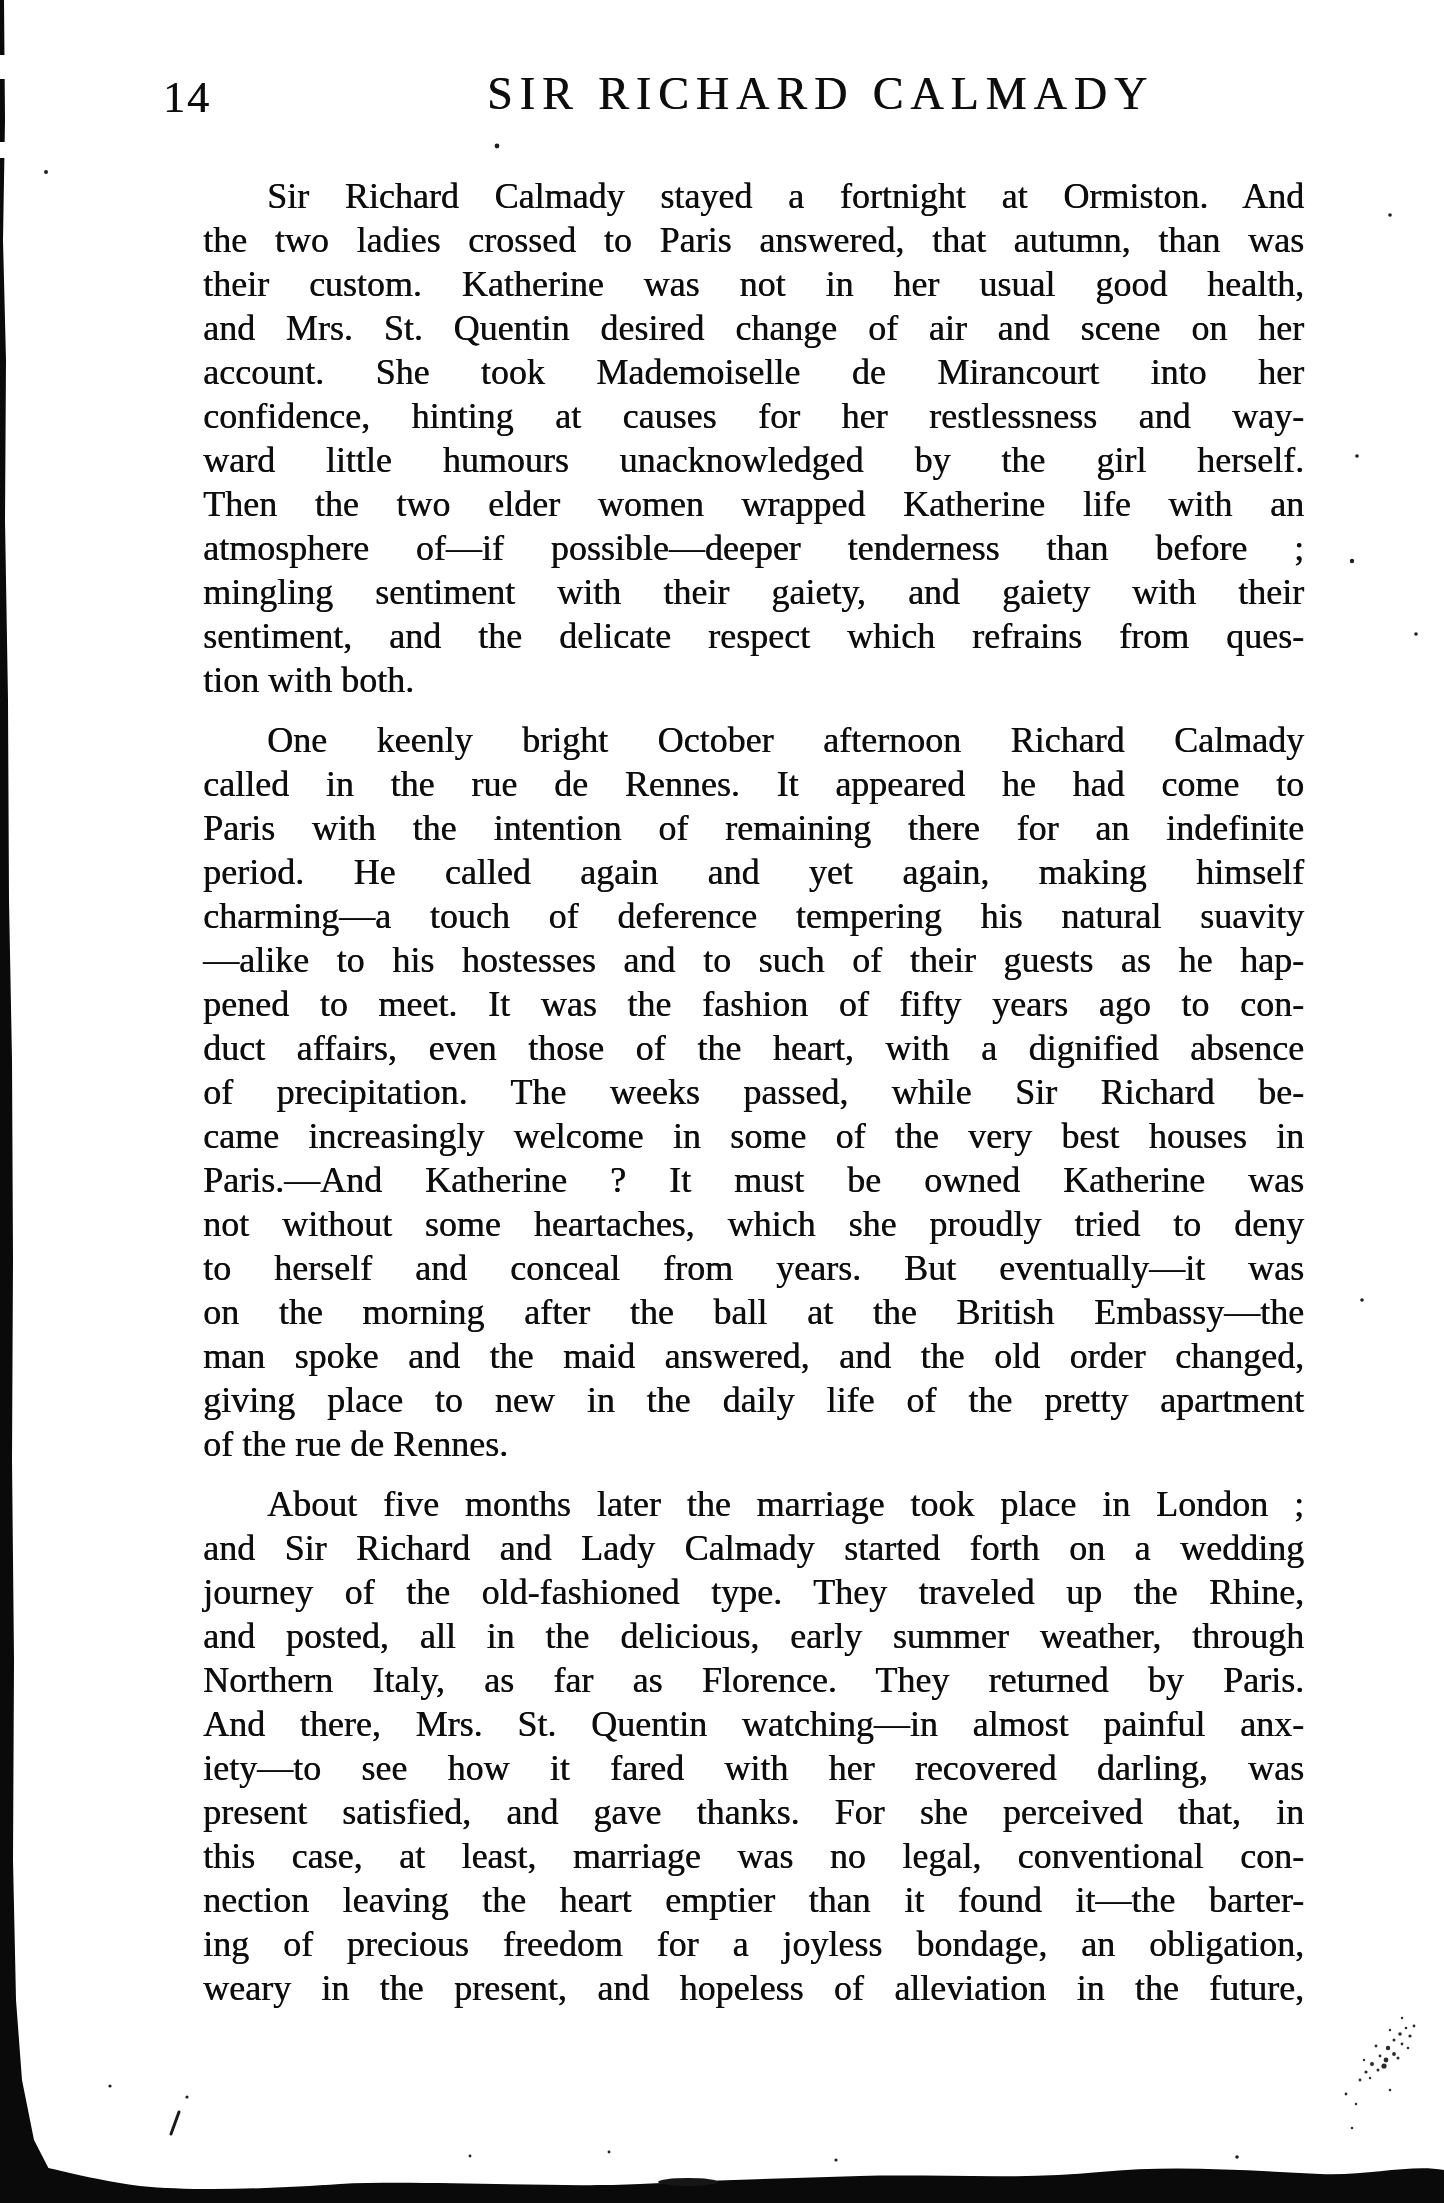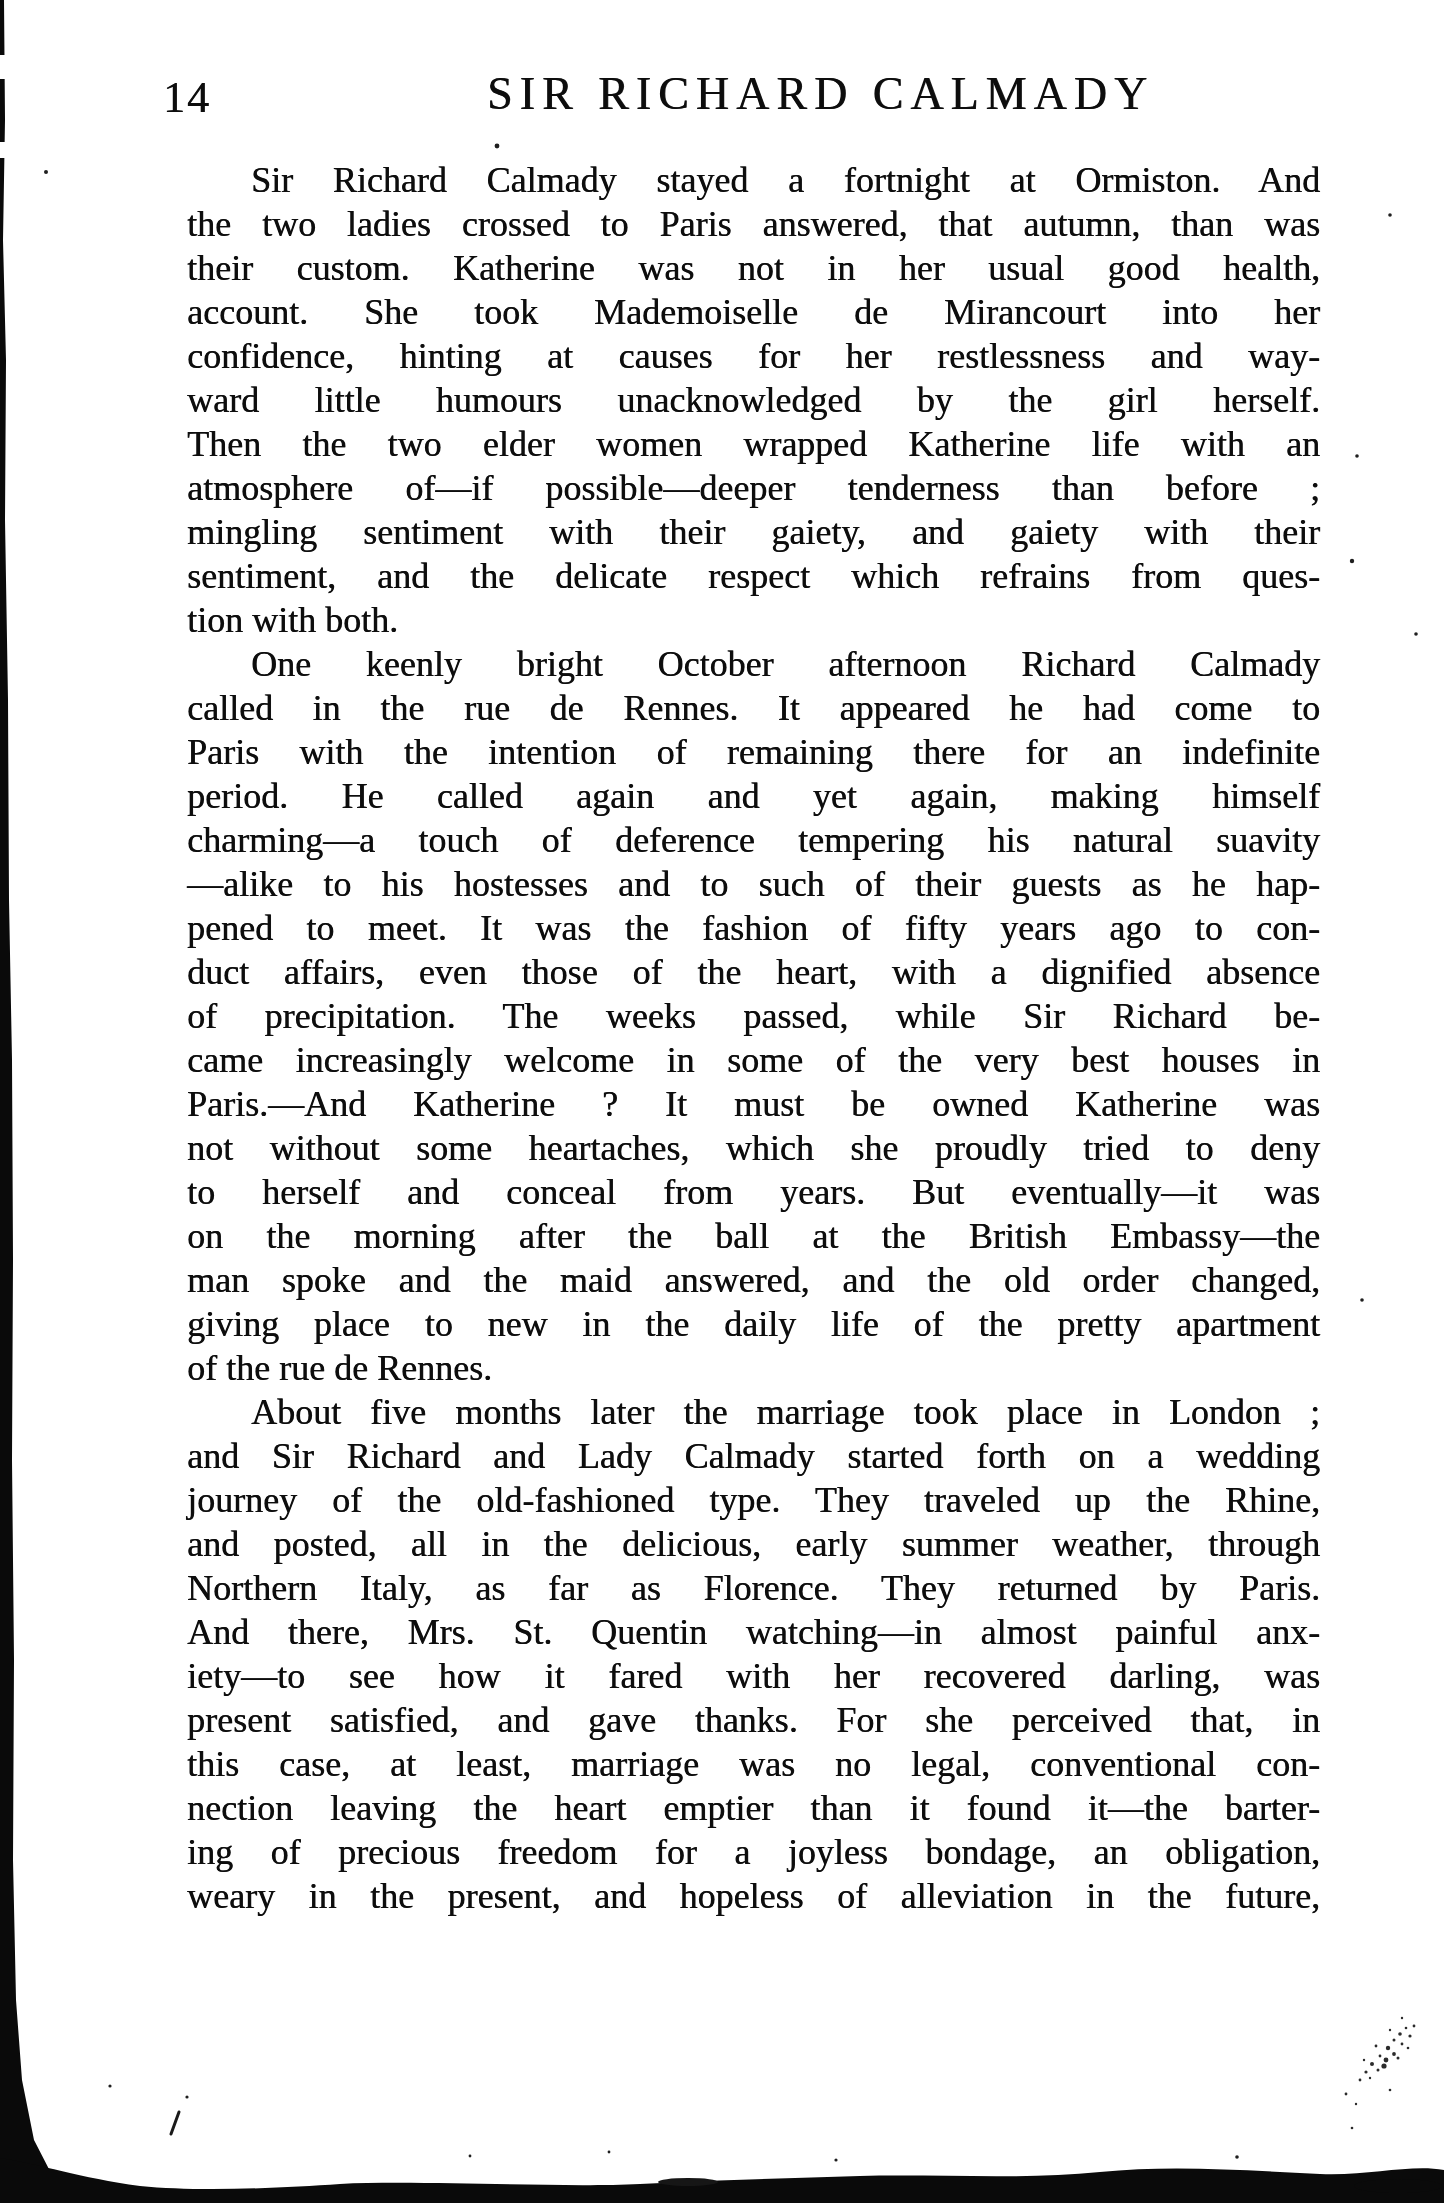--- a/index.html
+++ b/index.html
@@ -22,21 +22,21 @@
   .page-title {
     position:absolute; left:470px; top:70px;
     font-size:46px; line-height:48px;
     letter-spacing:7px; white-space:nowrap;
     text-shadow:0.6px 0.4px 0 rgba(0,0,0,0.85);
     margin-left:17px;
   }
   .page-body {
     position:absolute; left:187px; top:158px; width:1133px;
   }
-  .paragraph { margin:0; }
+  .paragraph { margin:16px; }
   .line {
     font-size:36px;
     line-height:44px; height:44px;
     text-align:justify; text-align-last:justify;
     text-justify:inter-word;
     text-shadow:0.5px 0.3px 0 rgba(0,0,0,0.9);
     white-space:nowrap;
   }
   .line.short { text-align-last:left; }
   .line.indent { padding-left:64px; }
@@ -48,20 +48,21 @@
 
   <div class="page-number">14</div>
 
   <div class="page-title">SIR RICHARD CALMADY</div>
 
   <div class="page-body">
       <div class="paragraph">
         <div class="line indent">Sir Richard Calmady stayed a fortnight at Ormiston. And</div>
         <div class="line">the two ladies crossed to Paris answered, that autumn, than was</div>
         <div class="line">their custom. Katherine was not in her usual good health,</div>
+        <div class="line">and Mrs. St. Quentin desired change of air and scene on her</div>
         <div class="line">account. She took Mademoiselle de Mirancourt into her</div>
         <div class="line">confidence, hinting at causes for her restlessness and way-</div>
         <div class="line">ward little humours unacknowledged by the girl herself.</div>
         <div class="line">Then the two elder women wrapped Katherine life with an</div>
         <div class="line">atmosphere of—if possible—deeper tenderness than before ;</div>
         <div class="line">mingling sentiment with their gaiety, and gaiety with their</div>
         <div class="line">sentiment, and the delicate respect which refrains from ques-</div>
         <div class="line short">tion with both.</div>
       </div>
       <div class="paragraph">

